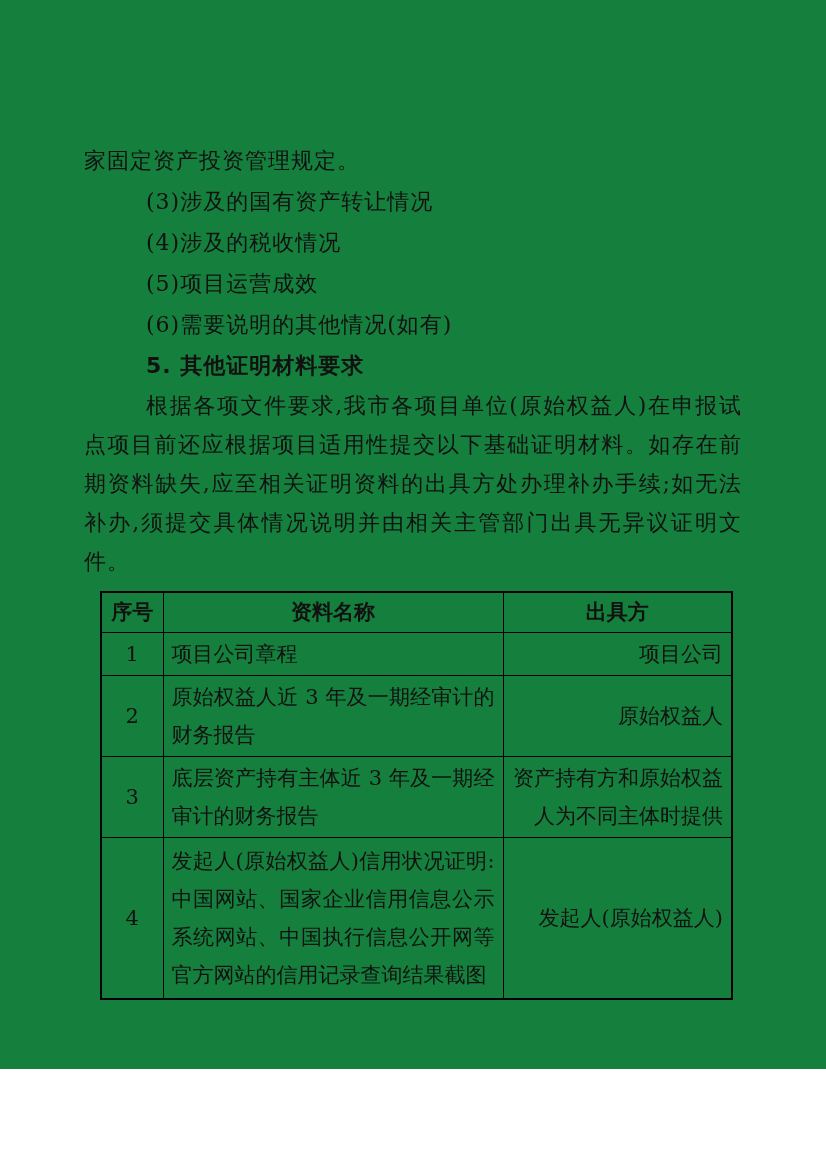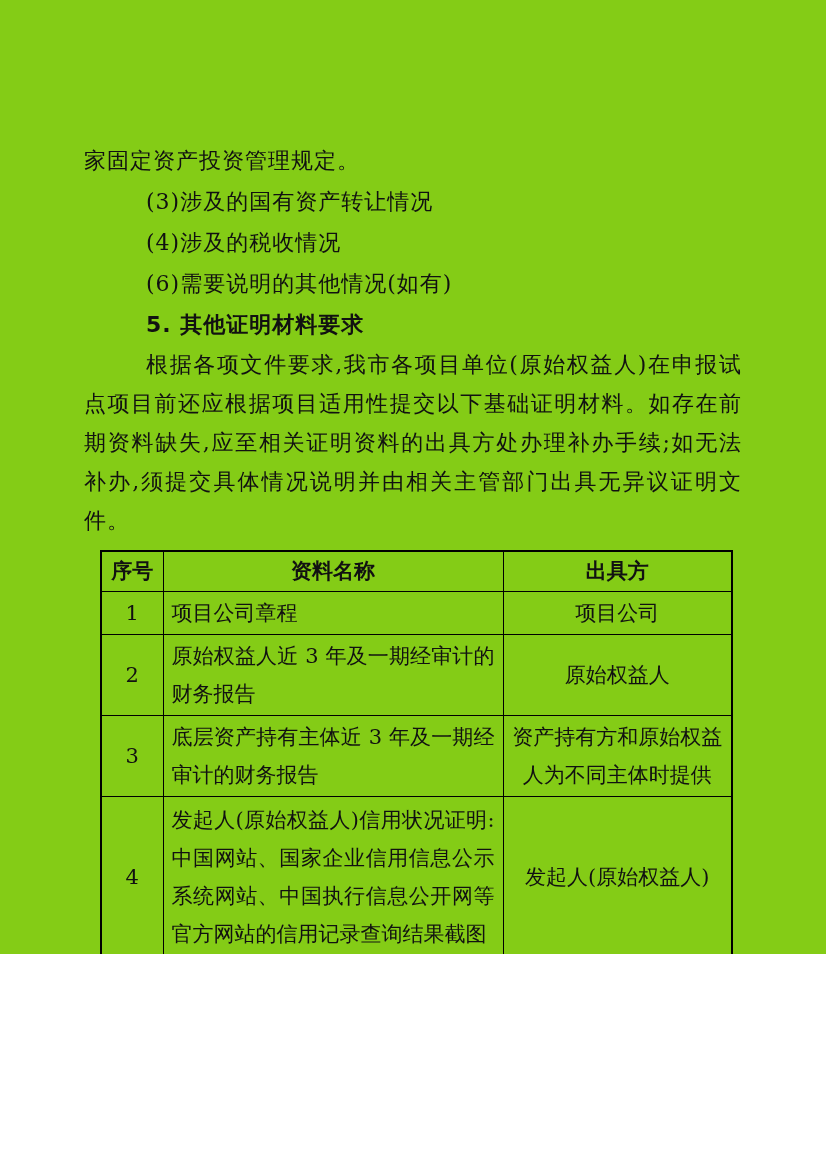--- a/index.html
+++ b/index.html
@@ -1,21 +1,21 @@
 <!DOCTYPE html>
 <html><head>
 <meta charset="utf-8">
 <style>
   * { box-sizing: border-box; }
   html, body { margin: 0; padding: 0; background: #ffffff; }
   .page {
     position: relative;
     width: 826px;
-    height: 954px;
-    background: #84cc16;
+    height: 1069px;
+    background: #15803d;
     color: #111111;
     font-family: "DejaVu Serif", "Liberation Serif", serif;
     overflow: hidden;
   }
   .content { padding: 140px 84px 0 84px; }
   .line {
     font-size: 22px;
     line-height: 41px;
     margin: 0;
     letter-spacing: 1px;
@@ -64,21 +64,21 @@
   table.materials th {
     font-family: "DejaVu Sans", "Liberation Sans", sans-serif;
     font-weight: bold;
     text-align: center;
     height: 40px;
     padding: 0 2px;
     margin-top: 32px;
   }
   td.col-no { text-align: center; padding: 0; }
   td.col-material { text-align: justify; }
-  td.col-issuer { text-align: center; }
+  td.col-issuer { text-align: right; }
   tr.r1 td { height: 36px; }
   tr.r2 td { height: 76px; }
   tr.r3 td { height: 72px; }
   tr.r4 td { height: 162px; }
   .page-number {
     position: absolute;
     left: 0;
     right: 15px;
     top: 1080px;
     text-align: right;
@@ -90,20 +90,21 @@
 </head>
 <body>
 
 <div class="page">
   <div class="content">
 
     <p class="line">家固定资产投资管理规定。</p>
 
     <p class="line indent2">(3)涉及的国有资产转让情况</p>
     <p class="line indent2">(4)涉及的税收情况</p>
+    <p class="line indent2">(5)项目运营成效</p>
     <p class="line indent2">(6)需要说明的其他情况(如有)</p>
 
     <h3 class="section-heading">5. 其他证明材料要求</h3>
 
     <p class="paragraph">根据各项文件要求,我市各项目单位(原始权益人)在申报试点项目前还应根据项目适用性提交以下基础证明材料。如存在前期资料缺失,应至相关证明资料的出具方处办理补办手续;如无法补办,须提交具体情况说明并由相关主管部门出具无异议证明文件。</p>
 
 
     <table class="materials">
       <colgroup>
         <col style="width:62px">

